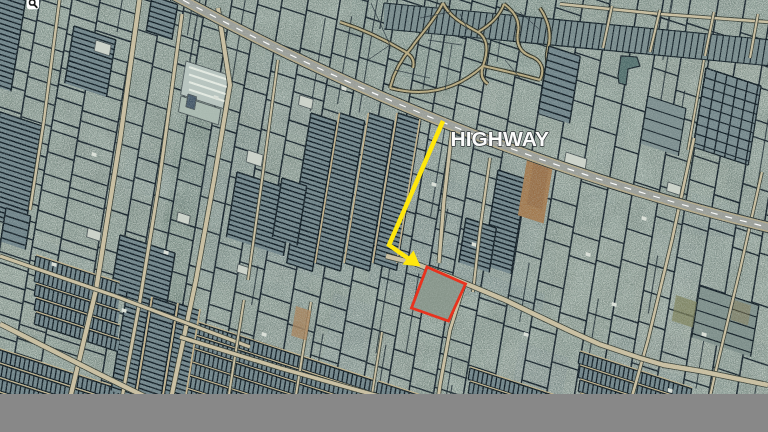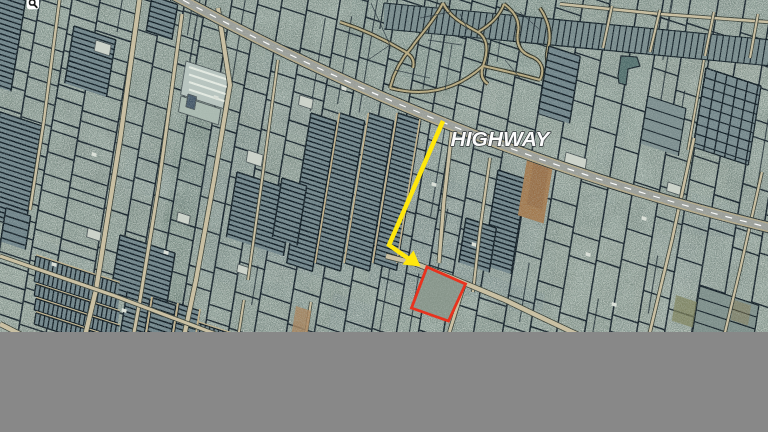--- a/index.html
+++ b/index.html
@@ -1,17 +1,17 @@
 <!DOCTYPE html>
 <html><head>
 <meta charset="utf-8">
 <title>map</title>
 <style>
 html,body{margin:0;padding:0;background:#888;}
-#map{width:768px;height:332px;overflow:hidden;position:relative;font-style:italic;}
+#map{width:768px;height:394px;overflow:hidden;position:relative;}
 </style>
 </head>
 <body>
 
 <div id="map">
 <svg width="768" height="432" viewBox="0 0 768 432" xmlns="http://www.w3.org/2000/svg">
 <defs>
 <filter id="noiseD" x="0" y="0" width="100%" height="100%">
 <feTurbulence type="fractalNoise" baseFrequency="0.9" numOctaves="2" seed="7"></feTurbulence>
 <feColorMatrix type="matrix" values="0 0 0 0 0.17  0 0 0 0 0.22  0 0 0 0 0.20  0.6 0.6 0.6 0 -0.66"></feColorMatrix>

